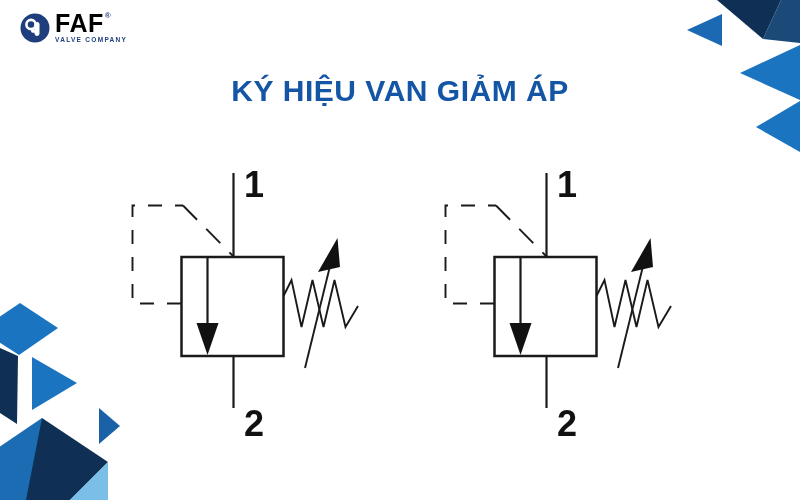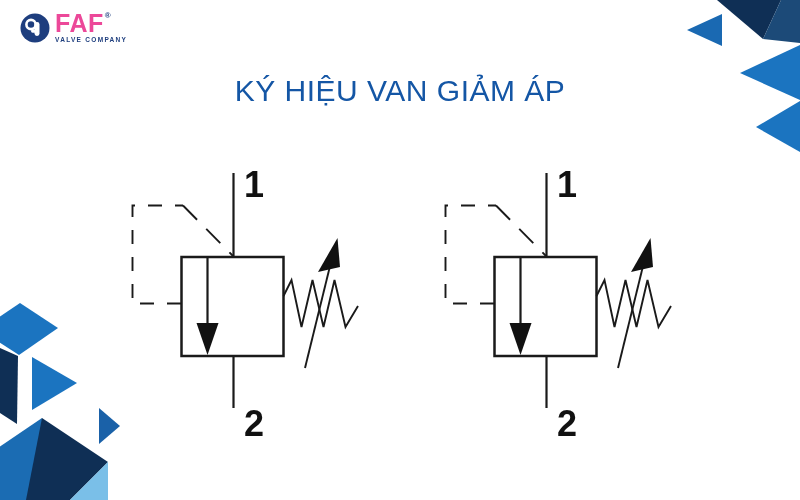--- a/index.html
+++ b/index.html
@@ -13,34 +13,34 @@
 
   
   .logo{
     position:absolute; left:20px; top:12px; z-index:3;
     display:flex; align-items:center; gap:5px;
   }
   .logo-icon{width:30px; height:30px;}
   .logo-text-col{display:flex; flex-direction:column; line-height:1;}
   .logo-brand-row{display:flex; align-items:flex-start;}
   .logo-brand{
-    font-size:25px; font-weight:bold; color:#ec4899;
+    font-size:25px; font-weight:bold; color:#000000;
     letter-spacing:0.5px; line-height:0.95;
   }
   .logo-reg{font-size:8px; color:#1e3e7e; font-weight:bold; margin-left:1px;}
   .logo-tagline{
     font-size:6.5px; font-weight:bold; color:#1e3e7e;
     letter-spacing:1.3px; margin-top:1px;
   }
 
   
   .page-title{
     position:absolute; left:0; right:0; top:74px; z-index:2;
     text-align:center;
-    font-size:30px; font-weight:normal; color:#1456a5;
+    font-size:30px; font-weight:bold; color:#1456a5;
     letter-spacing:0.5px;
   }
 
   
   .diagram-svg{position:absolute; inset:0; z-index:2;}
   .port-label{
     position:absolute; z-index:3;
     font-size:36px; font-weight:bold; color:#111111;
     line-height:36px;
   }

